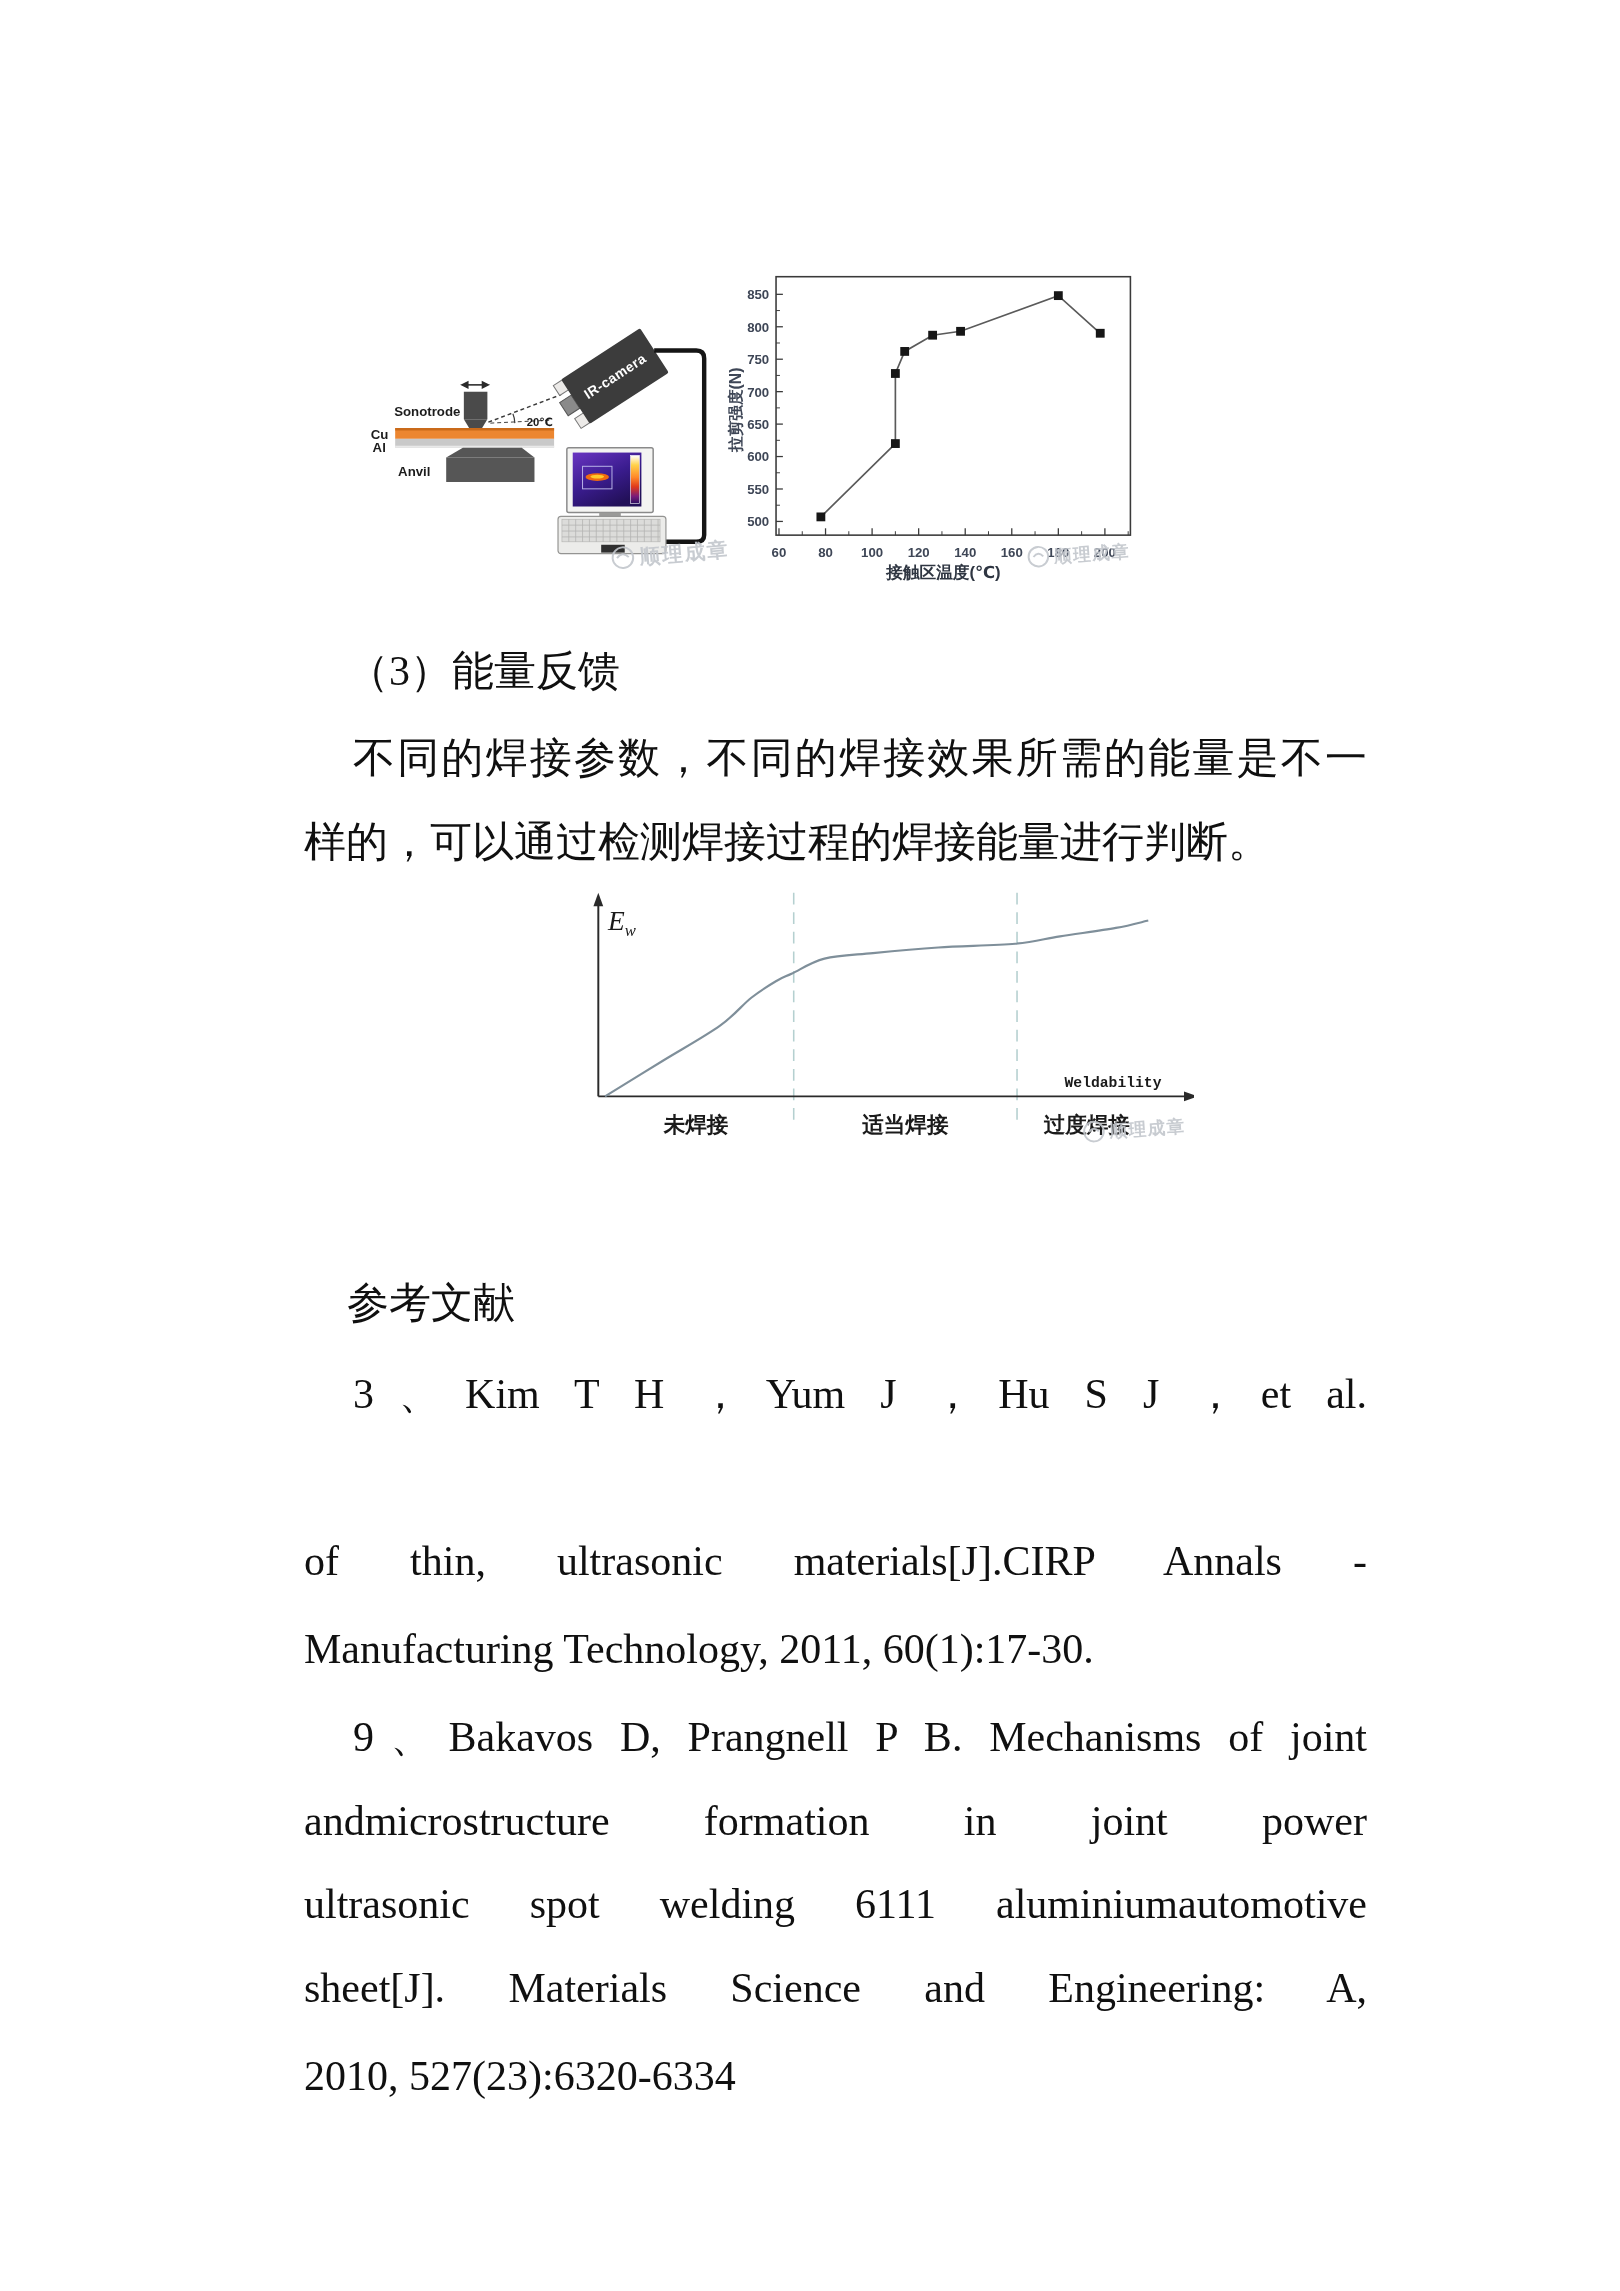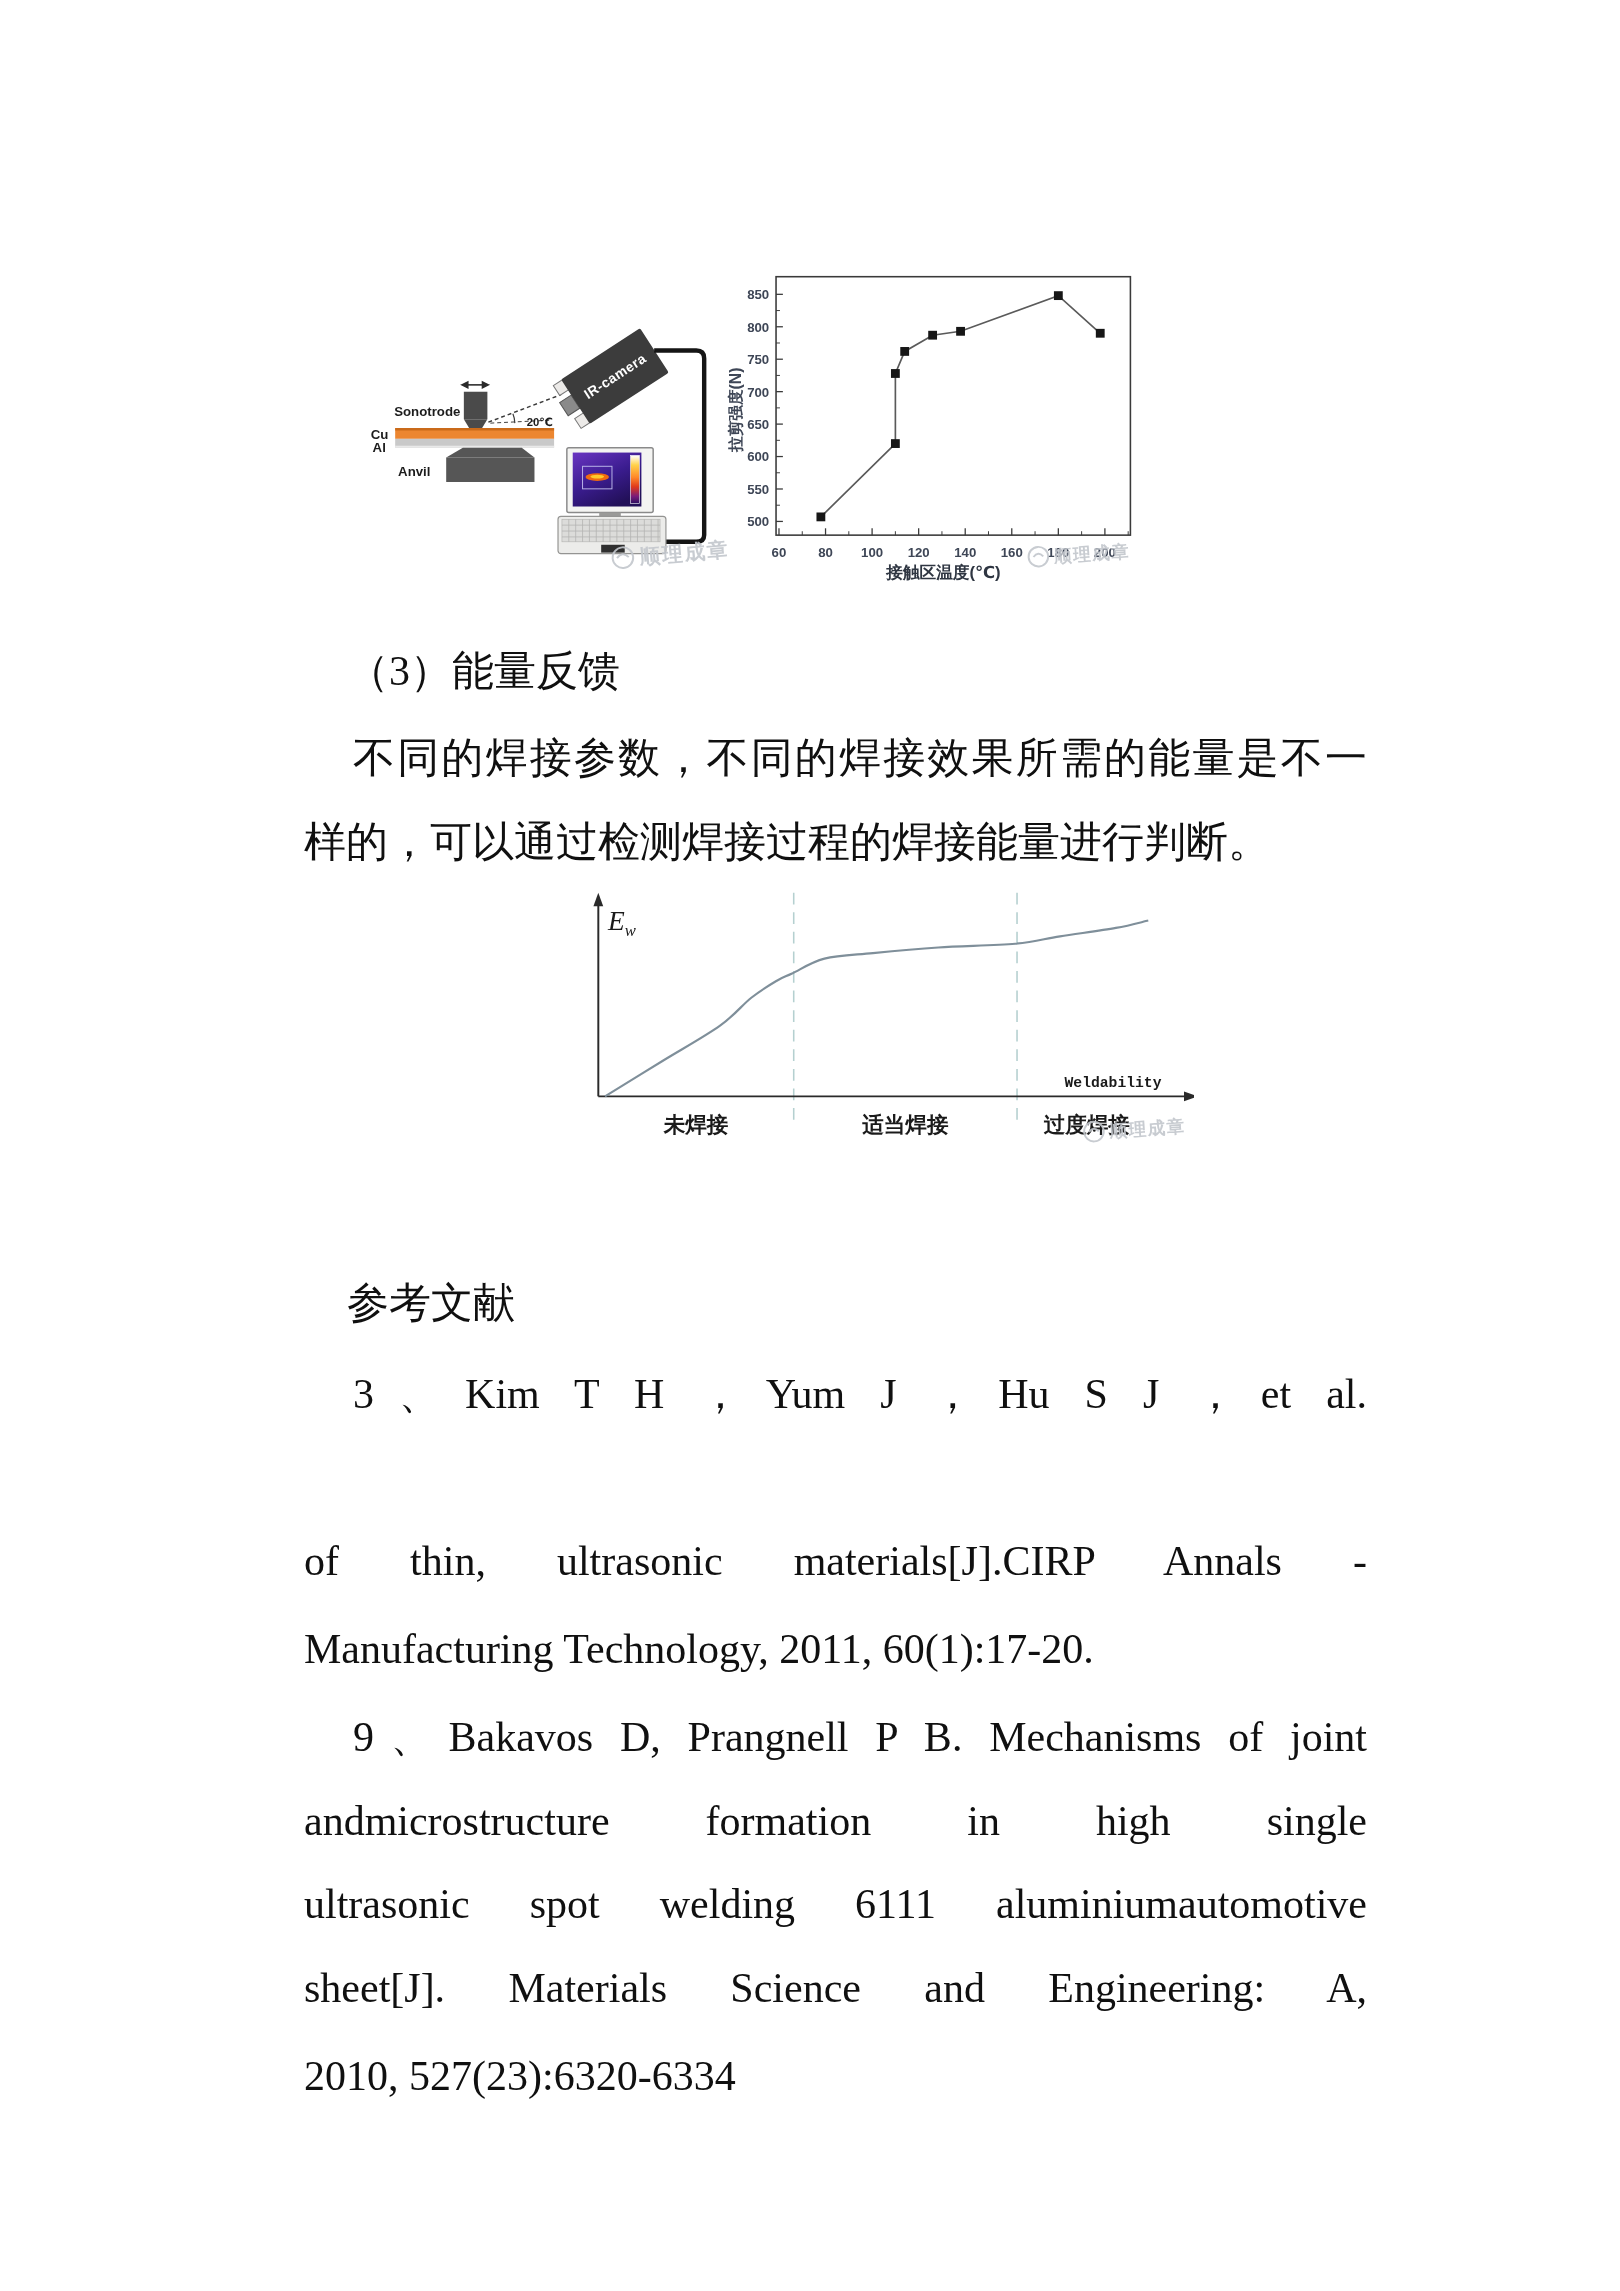--- a/index.html
+++ b/index.html
@@ -193,21 +193,21 @@
           <circle cx="0" cy="0" r="10" fill="none" stroke="#c3c7cd" stroke-width="2"></circle>
           <path d="M-5 0 q5 -6 10 0" fill="none" stroke="#c3c7cd" stroke-width="2"></path>
           <text x="16" y="7" font-size="18" font-weight="bold" fill="#c3c7cd" letter-spacing="1.5">顺理成章</text>
         </g>
       </svg>
   </div>
 
   <div class="txtline ind1" style="top:1271px;">参考文献</div>
   <div class="txtline ind2 just" style="top:1362px;">3、Kim T H ，Yum J ，Hu S J ，et al.</div>
   <div class="txtline just" style="top:1529px;">of thin, ultrasonic materials[J].CIRP Annals -</div>
-  <div class="txtline" style="top:1617px;">Manufacturing Technology, 2011, 60(1):17-20.</div>
+  <div class="txtline" style="top:1617px;">Manufacturing Technology, 2011, 60(1):17-30.</div>
   <div class="txtline ind2 just" style="top:1705px;">9、Bakavos D, Prangnell P B. Mechanisms of joint</div>
-  <div class="txtline just" style="top:1789px;">andmicrostructure formation  in  high  single</div>
+  <div class="txtline just" style="top:1789px;">andmicrostructure formation  in  joint  power</div>
   <div class="txtline just" style="top:1872px;">ultrasonic spot welding 6111 aluminiumautomotive</div>
   <div class="txtline just" style="top:1956px;">sheet[J]. Materials Science and Engineering: A,</div>
   <div class="txtline" style="top:2044px;">2010, 527(23):6320-6334</div>
 
 </div>
 
 
 </body></html>

